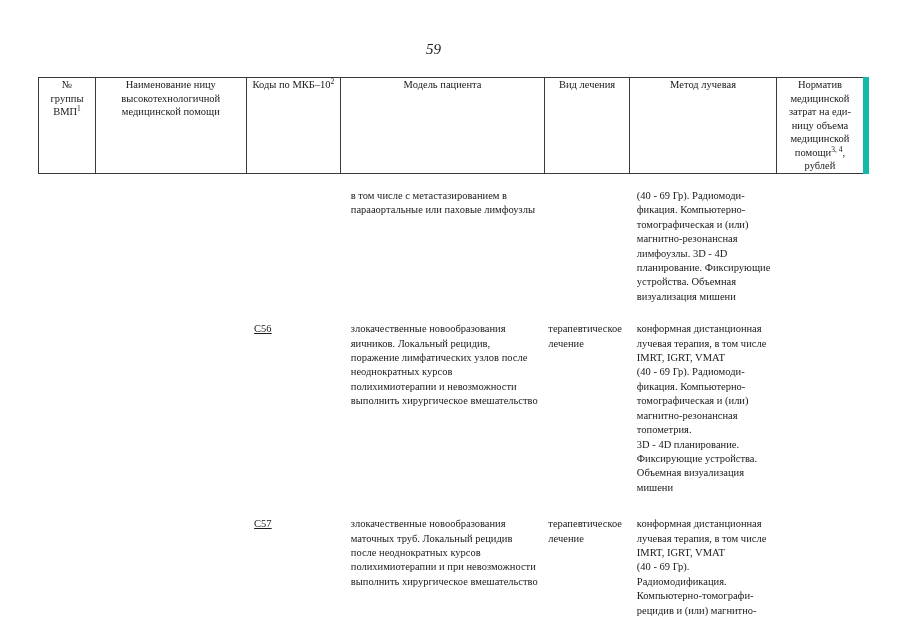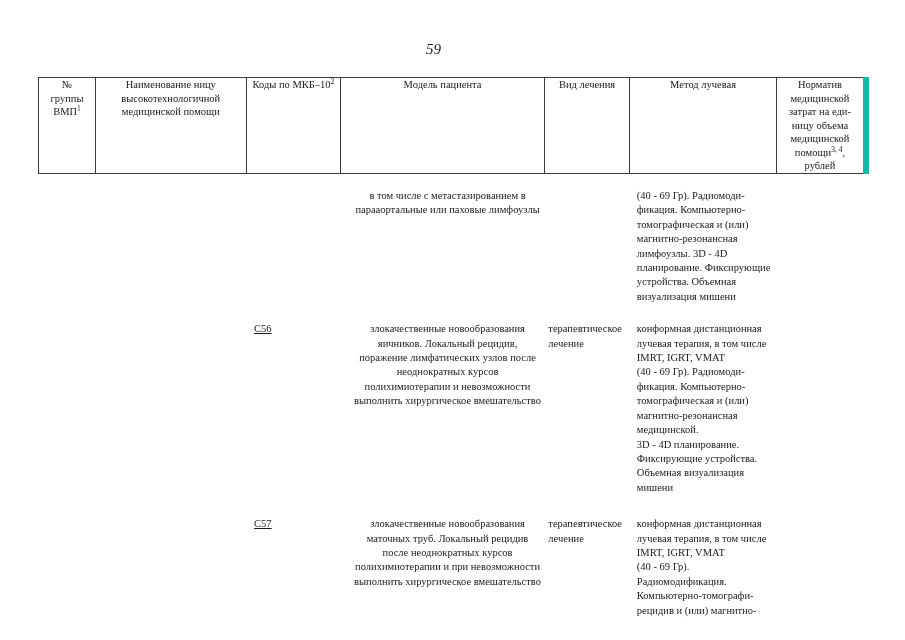--- a/index.html
+++ b/index.html
@@ -93,21 +93,20 @@
     display: block;
     white-space: pre;
   }
 
   .codes-cell {
     padding-left: 8px !important;
     text-decoration: underline;
   }
   .model-cell {
     padding-left: 10px !important;
-    text-align: center;
   }
   .kind-cell {
     padding-left: 4px !important;
   }
   .method-cell {
     padding-left: 7px !important;
     margin-top: 38px;
   }
 
   sup {
@@ -241,21 +240,21 @@
             </td>
             <td class="method-cell">
               <div class="cell-lines">
                 <span>конформная дистанционная</span>
                 <span>лучевая терапия, в том числе</span>
                 <span>IMRT, IGRT, VMAT</span>
                 <span>(40 - 69 Гр). Радиомоди-</span>
                 <span>фикация. Компьютерно-</span>
                 <span>томографическая и (или)</span>
                 <span>магнитно-резонансная</span>
-                <span>медицинской.</span>
+                <span>топометрия.</span>
                 <span>3D - 4D планирование.</span>
                 <span>Фиксирующие устройства.</span>
                 <span>Объемная визуализация</span>
                 <span>мишени</span>
               </div>
             </td>
             <td class=""></td>
           </tr>
           <tr>
             <td colspan="7" style="height: 22px;"></td>

